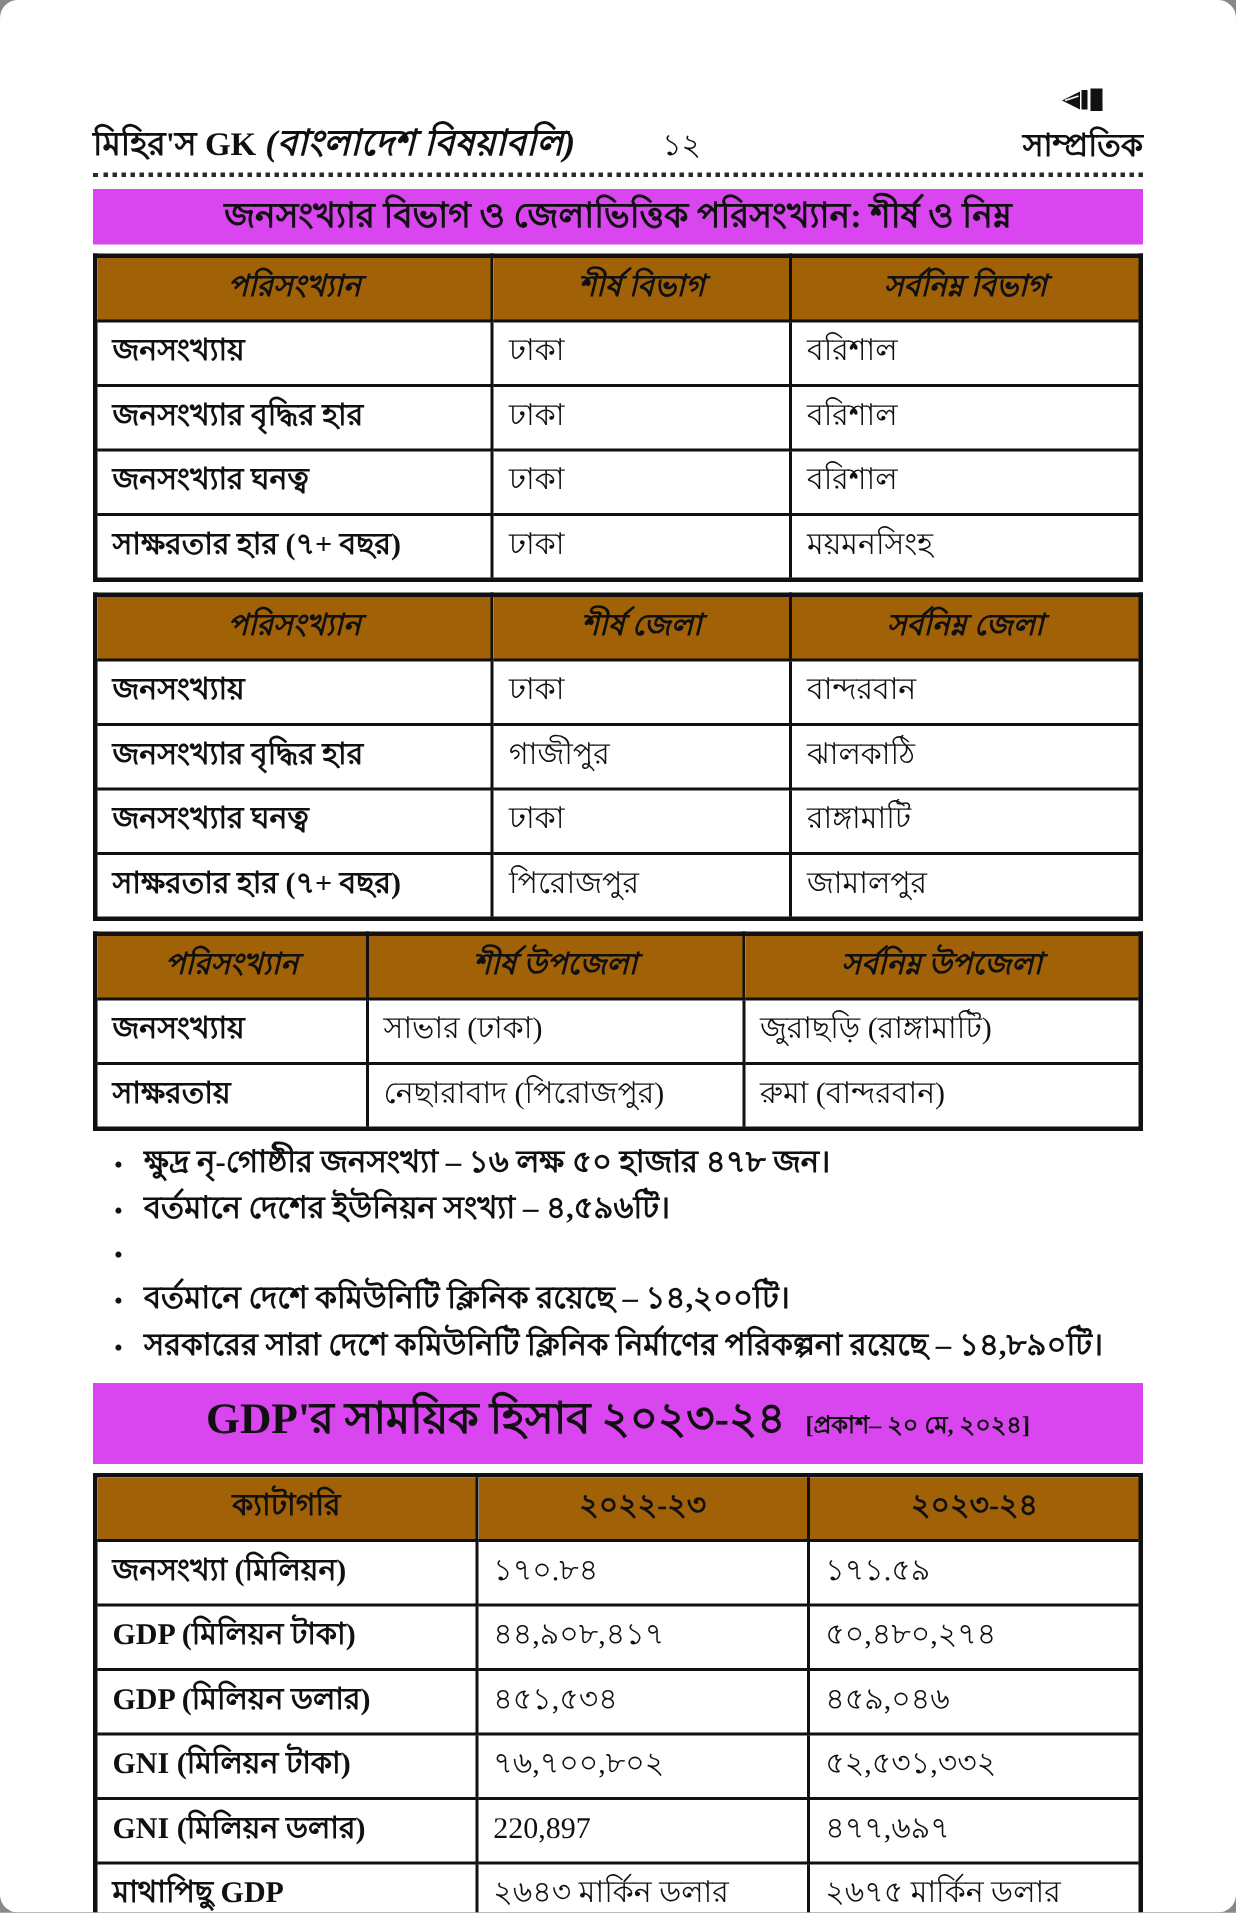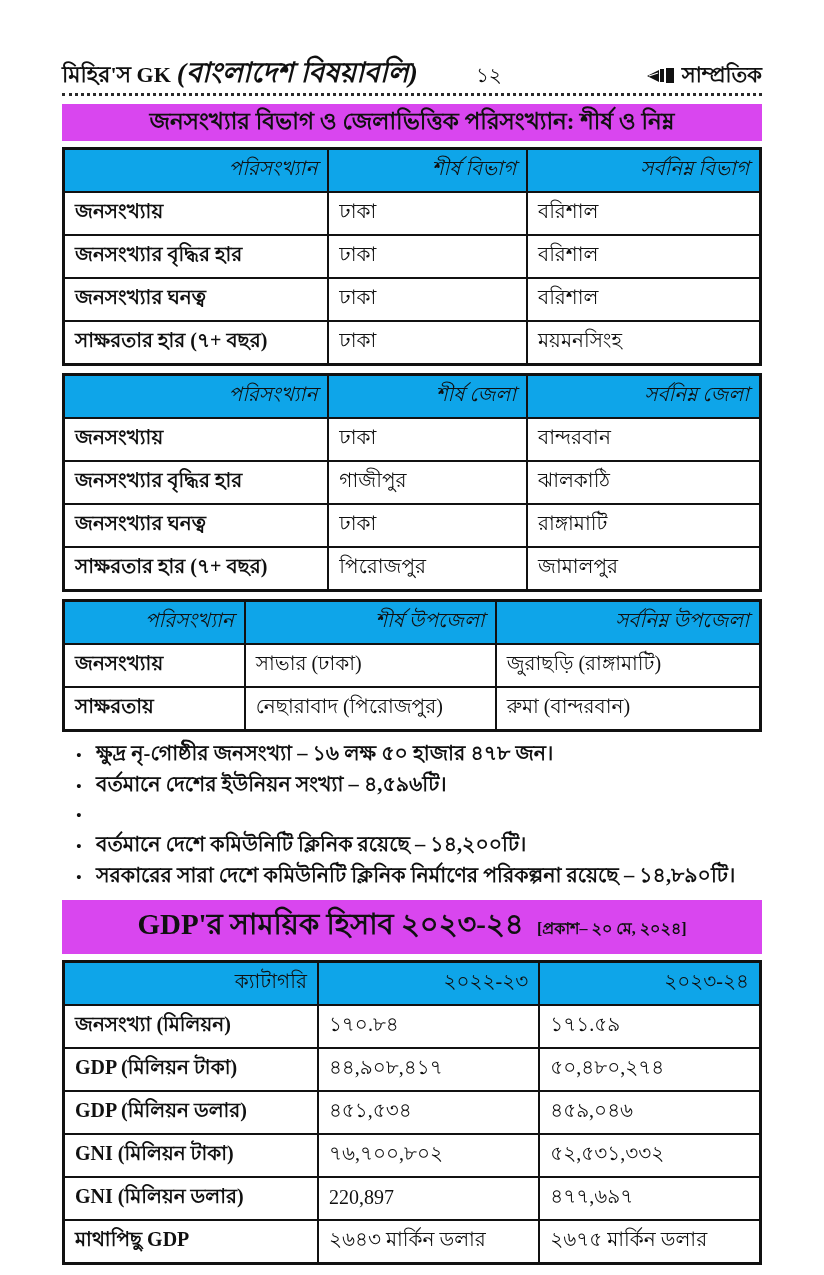--- a/index.html
+++ b/index.html
@@ -5,31 +5,32 @@
   html,body{margin:0;padding:0;background:#888;}
   .page{
     position:relative;
     width:824px;height:1275px;
     background:#ffffff;
     box-sizing:border-box;
     padding:58px 62px 0 62px;
     font-family:"Liberation Serif","DejaVu Serif",serif;
     color:#101010;
     overflow:hidden;
+    border-radius:12px;
   }
   
   .runhead{
     display:flex;justify-content:space-between;align-items:flex-end;
     font-size:21px;line-height:30px;
   }
   .runhead-left{display:flex;align-items:baseline;gap:6px;}
   .brand{font-weight:bold;font-size:22px;}
-  .brand-suffix{font-style:italic;font-weight:bold;font-size:28px;}
+  .brand-suffix{font-style:italic;font-weight:bold;font-size:24px;}
   .page-num{margin-left:52px;font-size:20px;}
-  .runhead-right{display:flex;align-items:center;gap:7px;font-weight:bold;font-size:21px;}
+  .runhead-right{display:flex;align-items:center;gap:7px;font-weight:bold;font-size:21px;flex-direction:column;}
   .pen-icon{display:inline-block;width:28px;height:17px;}
   .pen-icon svg{display:block;}
   .dotted-rule{
     border:none;border-bottom:3px dotted #2a2a2a;
     height:0;margin:3px 0 8px 0;
   }
   
   .bar{
     background:#d946ef;
     text-align:center;
@@ -51,23 +52,23 @@
   th,td{
     border:2px solid #111;
     font-size:20px;
     padding:3px 10px 5px 10px;
     vertical-align:middle;
     overflow:hidden;
     white-space:nowrap;
   }
   table{border:3px solid #111;}
   th{
-    background:#0ea5e9;
-    font-weight:normal;font-style:italic;
-    text-align:right;
+    background:#a16207;
+    font-weight:bold;font-style:italic;
+    text-align:center;
     height:32px;
   }
   td{height:26px;text-align:left;}
   td.lbl{font-weight:bold;}
   .t-div col.c1,.t-dist col.c1{width:38%;}
   .t-div col.c2,.t-dist col.c2{width:28.5%;}
   .t-div col.c3,.t-dist col.c3{width:33.5%;}
   .t-upz col.c1{width:26%;}
   .t-upz col.c2{width:36%;}
   .t-upz col.c3{width:38%;}

